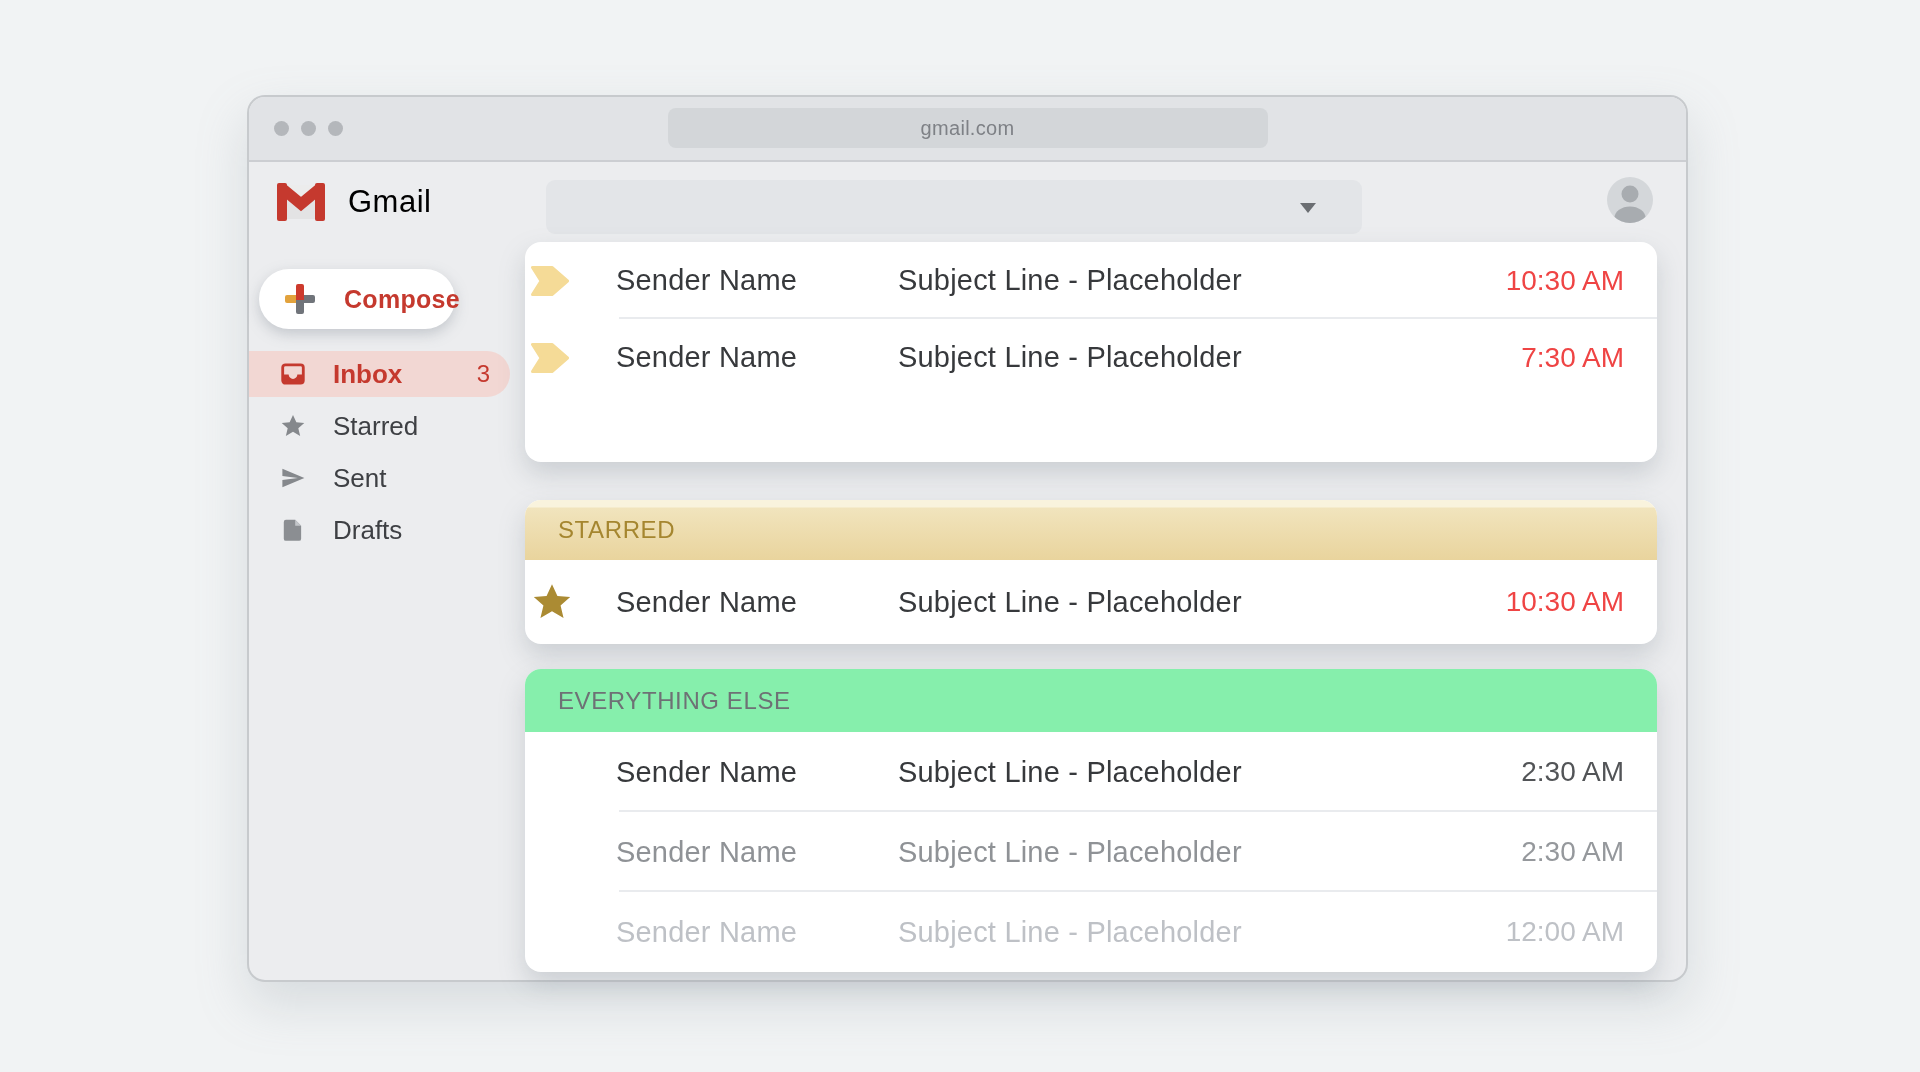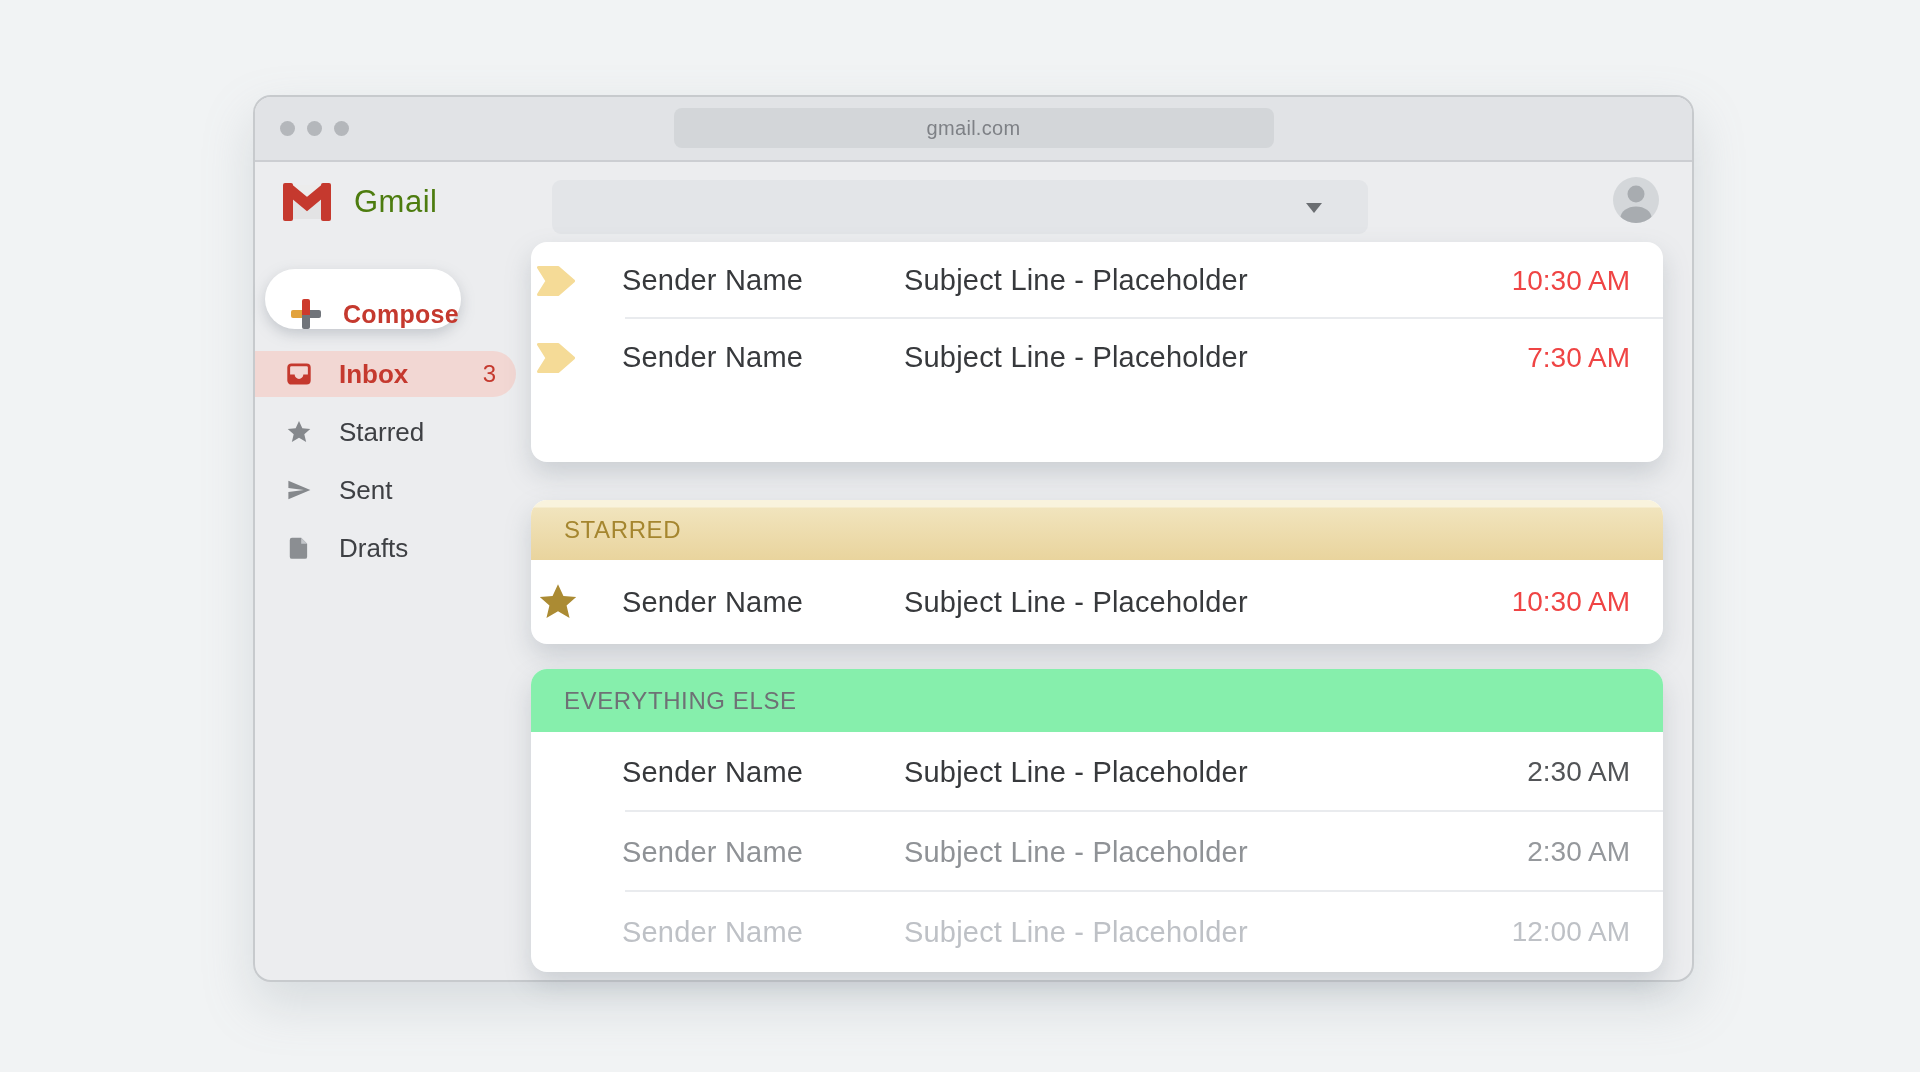--- a/index.html
+++ b/index.html
@@ -6,73 +6,73 @@
   html,body { margin:0; padding:0; }
   body {
     width:1920px; height:1072px; overflow:hidden;
     font-family:"Liberation Sans","DejaVu Sans",sans-serif;
     -webkit-font-smoothing:antialiased;
   }
   .stage { position:relative; width:1920px; height:1072px; background:#f1f3f4; }
 
   
   .window {
-    position:absolute; left:253px; top:95px; width:1441px; height:887px;
+    position:absolute; left:247px; top:95px; width:1441px; height:887px;
     box-sizing:border-box; background:#ecedef;
     border:2px solid #c7cacd; border-radius:18px;
     box-shadow:0 22px 50px rgba(140,150,160,.25);
   }
   .titlebar {
     position:absolute; left:0; top:0; right:0; height:63px;
     background:#e1e3e6; border-bottom:2px solid #ccced2;
     border-radius:16px 16px 0 0;
   }
   .dots { position:absolute; left:25px; top:24px; display:flex; gap:12px; }
   .dot { width:15px; height:15px; border-radius:50%; background:#b4b7bb; }
   .urlbar {
     position:absolute; left:50%; transform:translateX(-50%); top:11px;
     width:600px; height:40px; background:#d3d6d9; border-radius:8px;
     display:flex; align-items:center; justify-content:center;
     font-size:20px; color:#7e8186; letter-spacing:.3px;
   }
 
   
   .logo { position:absolute; left:28px; top:86px; display:flex; align-items:center; gap:23px; }
-  .brand { font-size:31px; color:#4d7c0f; letter-spacing:.5px; }
+  .brand { font-size:31px; color:#000000; letter-spacing:.5px; }
   .searchbar {
     position:absolute; left:297px; top:83px; width:816px; height:54px;
     background:#e3e5e8; border-radius:9px;
   }
   .caret {
     position:absolute; right:46px; top:23px; width:0; height:0;
     border-left:8px solid transparent; border-right:8px solid transparent;
     border-top:10px solid #6b6e72; cursor:pointer;
   }
   .avatar {
     position:absolute; left:1358px; top:80px; width:46px; height:46px;
     border-radius:50%; background:#d4d7da; overflow:hidden;
   }
 
   
   .compose {
     position:absolute; left:10px; top:172px; width:196px; height:60px;
     background:#ffffff; border-radius:30px;
     box-shadow:0 5px 14px rgba(120,130,140,.35);
-    display:flex; align-items:flex-end; padding-left:26px; gap:22px;
+    display:flex; align-items:center; padding-left:26px; gap:29px;
     box-sizing:border-box; cursor:pointer;
   }
   .plus { position:relative; width:30px; height:30px; flex:0 0 30px; }
   .plus .h { position:absolute; left:0; top:11px; width:30px; height:8px; border-radius:2px;
              background:linear-gradient(90deg,#e2a23c 0 50%,#70747a 50% 100%); }
   .plus .v { position:absolute; left:11px; top:0; width:8px; height:30px; border-radius:2px;
              background:linear-gradient(180deg,#cd3a2d 0 52%,#70747a 52% 100%); }
   .compose-label { font-size:25px; font-weight:bold; color:#c5392e; letter-spacing:.3px; }
 
   .nav { position:absolute; left:0; top:254px; width:261px; }
-  .nav-item { position:relative; height:46px; margin-bottom:12px; display:flex; align-items:center;
+  .nav-item { position:relative; height:46px; margin-bottom:6px; display:flex; align-items:center;
               padding-left:31px; gap:27px; cursor:pointer; }
   .nav-item.active { background:#f2d7d3; border-radius:0 23px 23px 0; }
   .nav-icon { width:26px; height:26px; flex:0 0 26px; display:block; }
   .nav-label { font-size:26px; color:#3e4044; }
   .nav-item.active .nav-label { color:#c5392e; font-weight:bold; }
   .nav-count { position:absolute; right:20px; font-size:24px; color:#c5392e; }
 
   
   .main { position:absolute; left:276px; top:145px; width:1132px; }
   .card {

